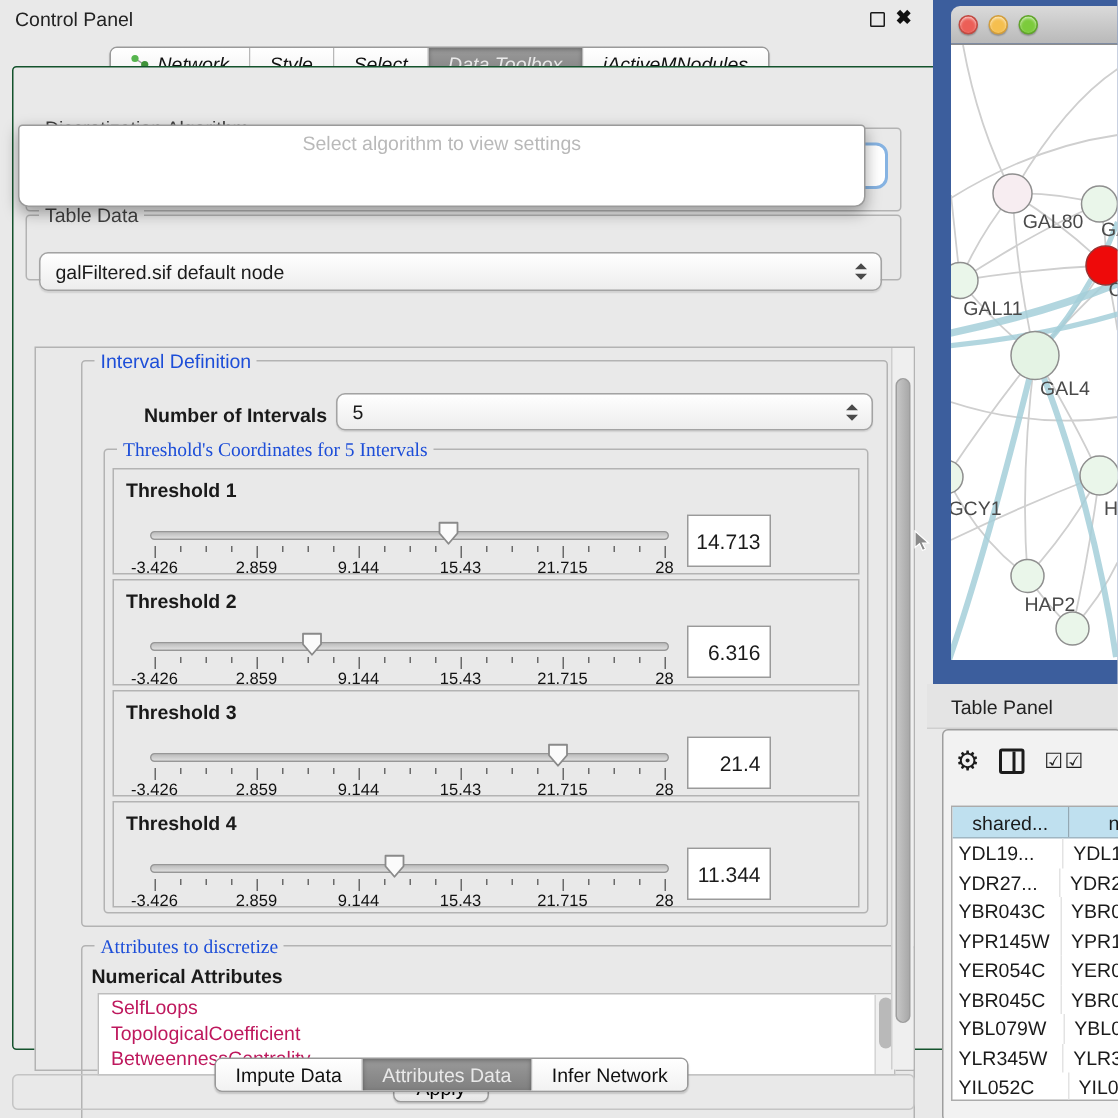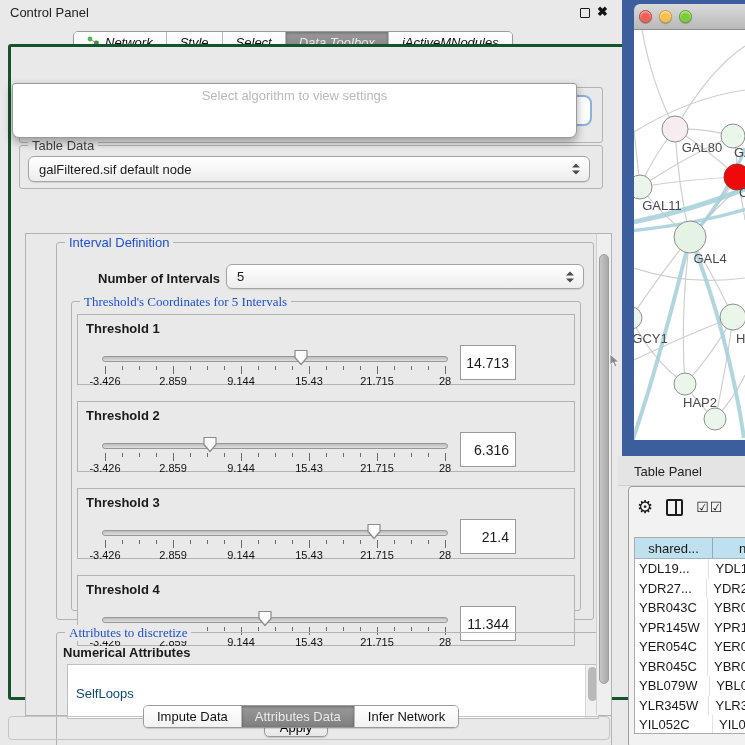--- a/index.html
+++ b/index.html
@@ -18,21 +18,21 @@
              background:#ffffff; overflow:hidden; box-shadow:0 1px 1px rgba(0,0,0,.15); }
   .seg { display:flex; align-items:center; gap:5px; padding:0 13px; font-size:13px; color:#111;
          border-right:1px solid #b8b8b8; background:linear-gradient(#ffffff,#f2f2f2); white-space:nowrap; }
   .seg:last-child { border-right:none; }
   .seg.sel { background:linear-gradient(#9a9a9a,#7f7f7f); color:#e9e9e9;
              box-shadow:inset 0 1px 3px rgba(0,0,0,.3); }
   #top-tabs { left:73px; top:31px;font-style:italic; }
   #bottom-tabs { left:143px; top:705px; }
 
   #cp-main { position:absolute; left:8px; top:44px; width:716px; height:656px;
-             border:3px solid #14532d; border-radius:3px; background:#e9e9e9; }
+             border:1px solid #14532d; border-radius:3px; background:#e9e9e9; }
 
   .group { position:absolute; border:1px solid #b3b3b3; border-radius:3px; }
   .group-title { position:absolute; top:-8px; left:8px; background:#e9e9e9; padding:0 4px;
                  font-size:13px; white-space:nowrap; }
   .gt-green { color:#1d4ed8; } .gt-blue { color:#1d4ed8;font-family:Liberation Serif, serif; } .gt-dark { color:#404040; }
 
   
   .combo { position:absolute; border:1px solid #a3a3a3; border-radius:6px;
            background:linear-gradient(#ffffff,#ededed); font-size:13px;
            display:flex; align-items:center; padding-left:10px; box-shadow:0 1px 1px rgba(0,0,0,.1); }
@@ -59,41 +59,41 @@
   #v-scrollbar { position:absolute; right:0; top:0; width:15px; height:100%;
                  background:#efefef; border-left:1px solid #cfcfcf; }
   #v-thumb { position:absolute; left:2px; top:20px; width:10px; height:430px; border-radius:6px;
              background:linear-gradient(90deg,#c6c6c6,#a9a9a9); border:1px solid #9e9e9e; }
 
   
   #num-int-label { position:absolute; left:41px; top:28px; font-size:13px; font-weight:bold; }
   #num-int-combo { left:169px; top:21px; width:358px; height:25px; }
 
   
-  .thr-box { position:relative; border:1px solid #b3b3b3; background:#e9e9e9; height:71px; margin:0 5px 16px 5px; }
+  .thr-box { position:relative; border:1px solid #b3b3b3; background:#e9e9e9; height:71px; margin:0 5px 3px 5px; }
   .thr-label { position:absolute; left:8px; top:6px; font-size:13px; font-weight:bold; }
   .slider { position:absolute; left:24px; top:28px; width:346px; height:42px; }
   .track { position:absolute; left:0; top:13px; width:346px; height:6px; border:1px solid #979797;
            border-radius:4px; background:linear-gradient(#bdbdbd,#dedede); }
   .thumb { position:absolute; top:6px; transform:translateX(-50%); }
   .ticks { position:absolute; left:3px; top:23px; width:340px; height:9px; }
   .tick { position:absolute; top:0; width:1px; background:#6a6a6a; }
   .tick.minor { height:4px; }
   .tick.major { height:8px; }
   .tlabels { position:absolute; left:3px; top:32px; width:340px; height:12px; }
   .tlabel { position:absolute; transform:translateX(-50%); font-size:11px; color:#111; white-space:nowrap; }
   .thr-value { position:absolute; right:58px; top:30px; width:56px; height:35px; background:#ffffff;
                border:1px solid #9a9a9a; font-size:14px; display:flex; align-items:center;
                justify-content:flex-end; padding-right:6px; }
 
   
   #attr-heading { position:absolute; left:6px; top:12px; font-size:13px; font-weight:bold; }
   #attr-list { position:absolute; left:10px; top:31px; right:12px; height:55px; background:#ffffff;
                border:1px solid #bdbdbd; overflow:hidden; }
-  .attr-item { font-size:13px; height:17px; line-height:17px; padding-left:8px; color:#0c4a6e;margin-top:20px; }
+  .attr-item { font-size:13px; height:17px; line-height:17px; padding-left:8px; color:#be185d; }
   #attr-scroll { position:absolute; right:0; top:0; width:13px; height:100%; background:#f0f0f0; border-left:1px solid #d5d5d5; }
   #attr-thumb { position:absolute; left:2px; top:2px; width:9px; height:34px; border-radius:5px; background:#b9b9b9; }
 
   #apply-btn { position:absolute; left:253px; top:670px; width:64px; height:20px;
                border:1px solid #9a9a9a; border-radius:5px; background:linear-gradient(#ffffff,#e6e6e6);
                font-size:13px; display:flex; align-items:center; justify-content:center;
                box-shadow:0 1px 1px rgba(0,0,0,.15); }
   #bottom-tab-frame { position:absolute; left:8px; top:716px; width:602px; height:24px;
                       border:1px solid #c4c4c4; border-radius:4px; }
 
@@ -169,21 +169,21 @@
     </div>
 
   <div id="cp-main">
 
     <div class="group" style="left:8px; top:40px; width:584px; height:56px;">
       <span class="group-title gt-dark">Discretization Algorithm</span>
     </div>
 
     <div class="group" style="left:8px; top:98px; width:584px; height:44px;">
       <span class="group-title gt-dark">Table Data</span>
-      <div class="combo" style="left:8px; top:10px; width:562px; height:26px;">
+      <div class="combo" style="left:8px; top:24px; width:562px; height:26px;">
         <span>galFiltered.sif default node</span>
         <span class="stepper"></span>
       </div>
     </div>
 
     <div id="scroll-area">
       <div class="group" style="left:30px; top:8px; width:538px; height:378px;">
         <span class="group-title gt-green">Interval Definition</span>
         <span id="num-int-label">Number of Intervals</span>
         <div class="combo" id="num-int-combo">

